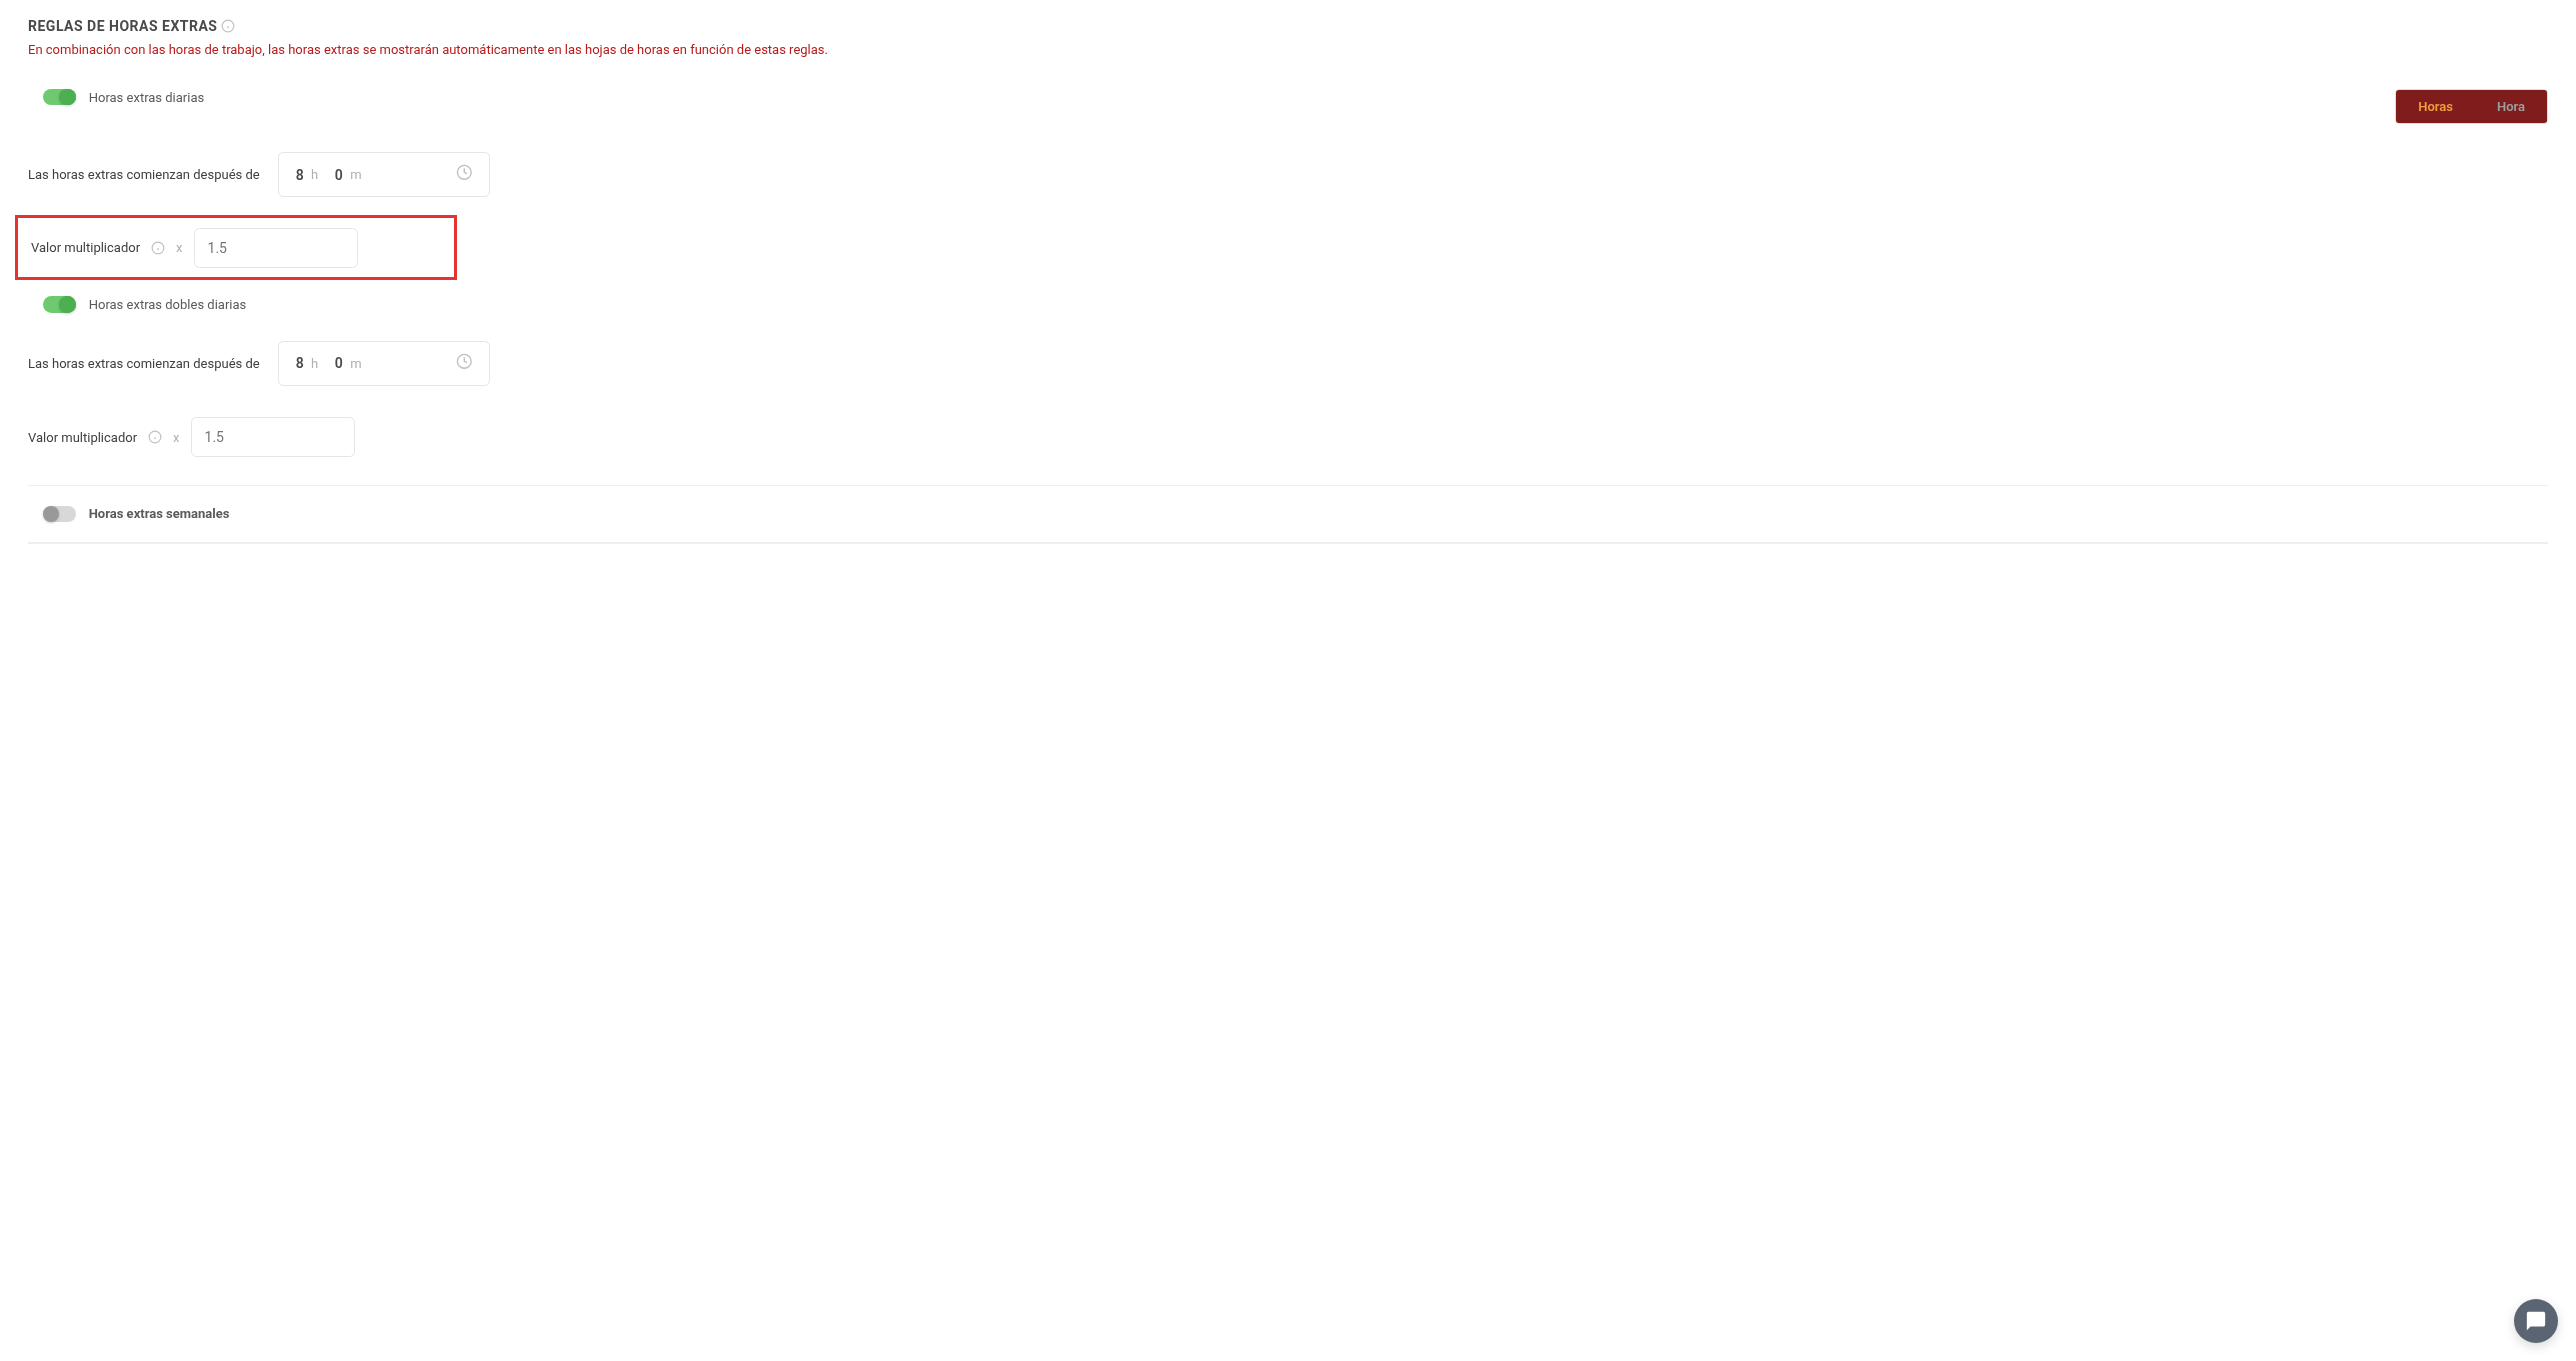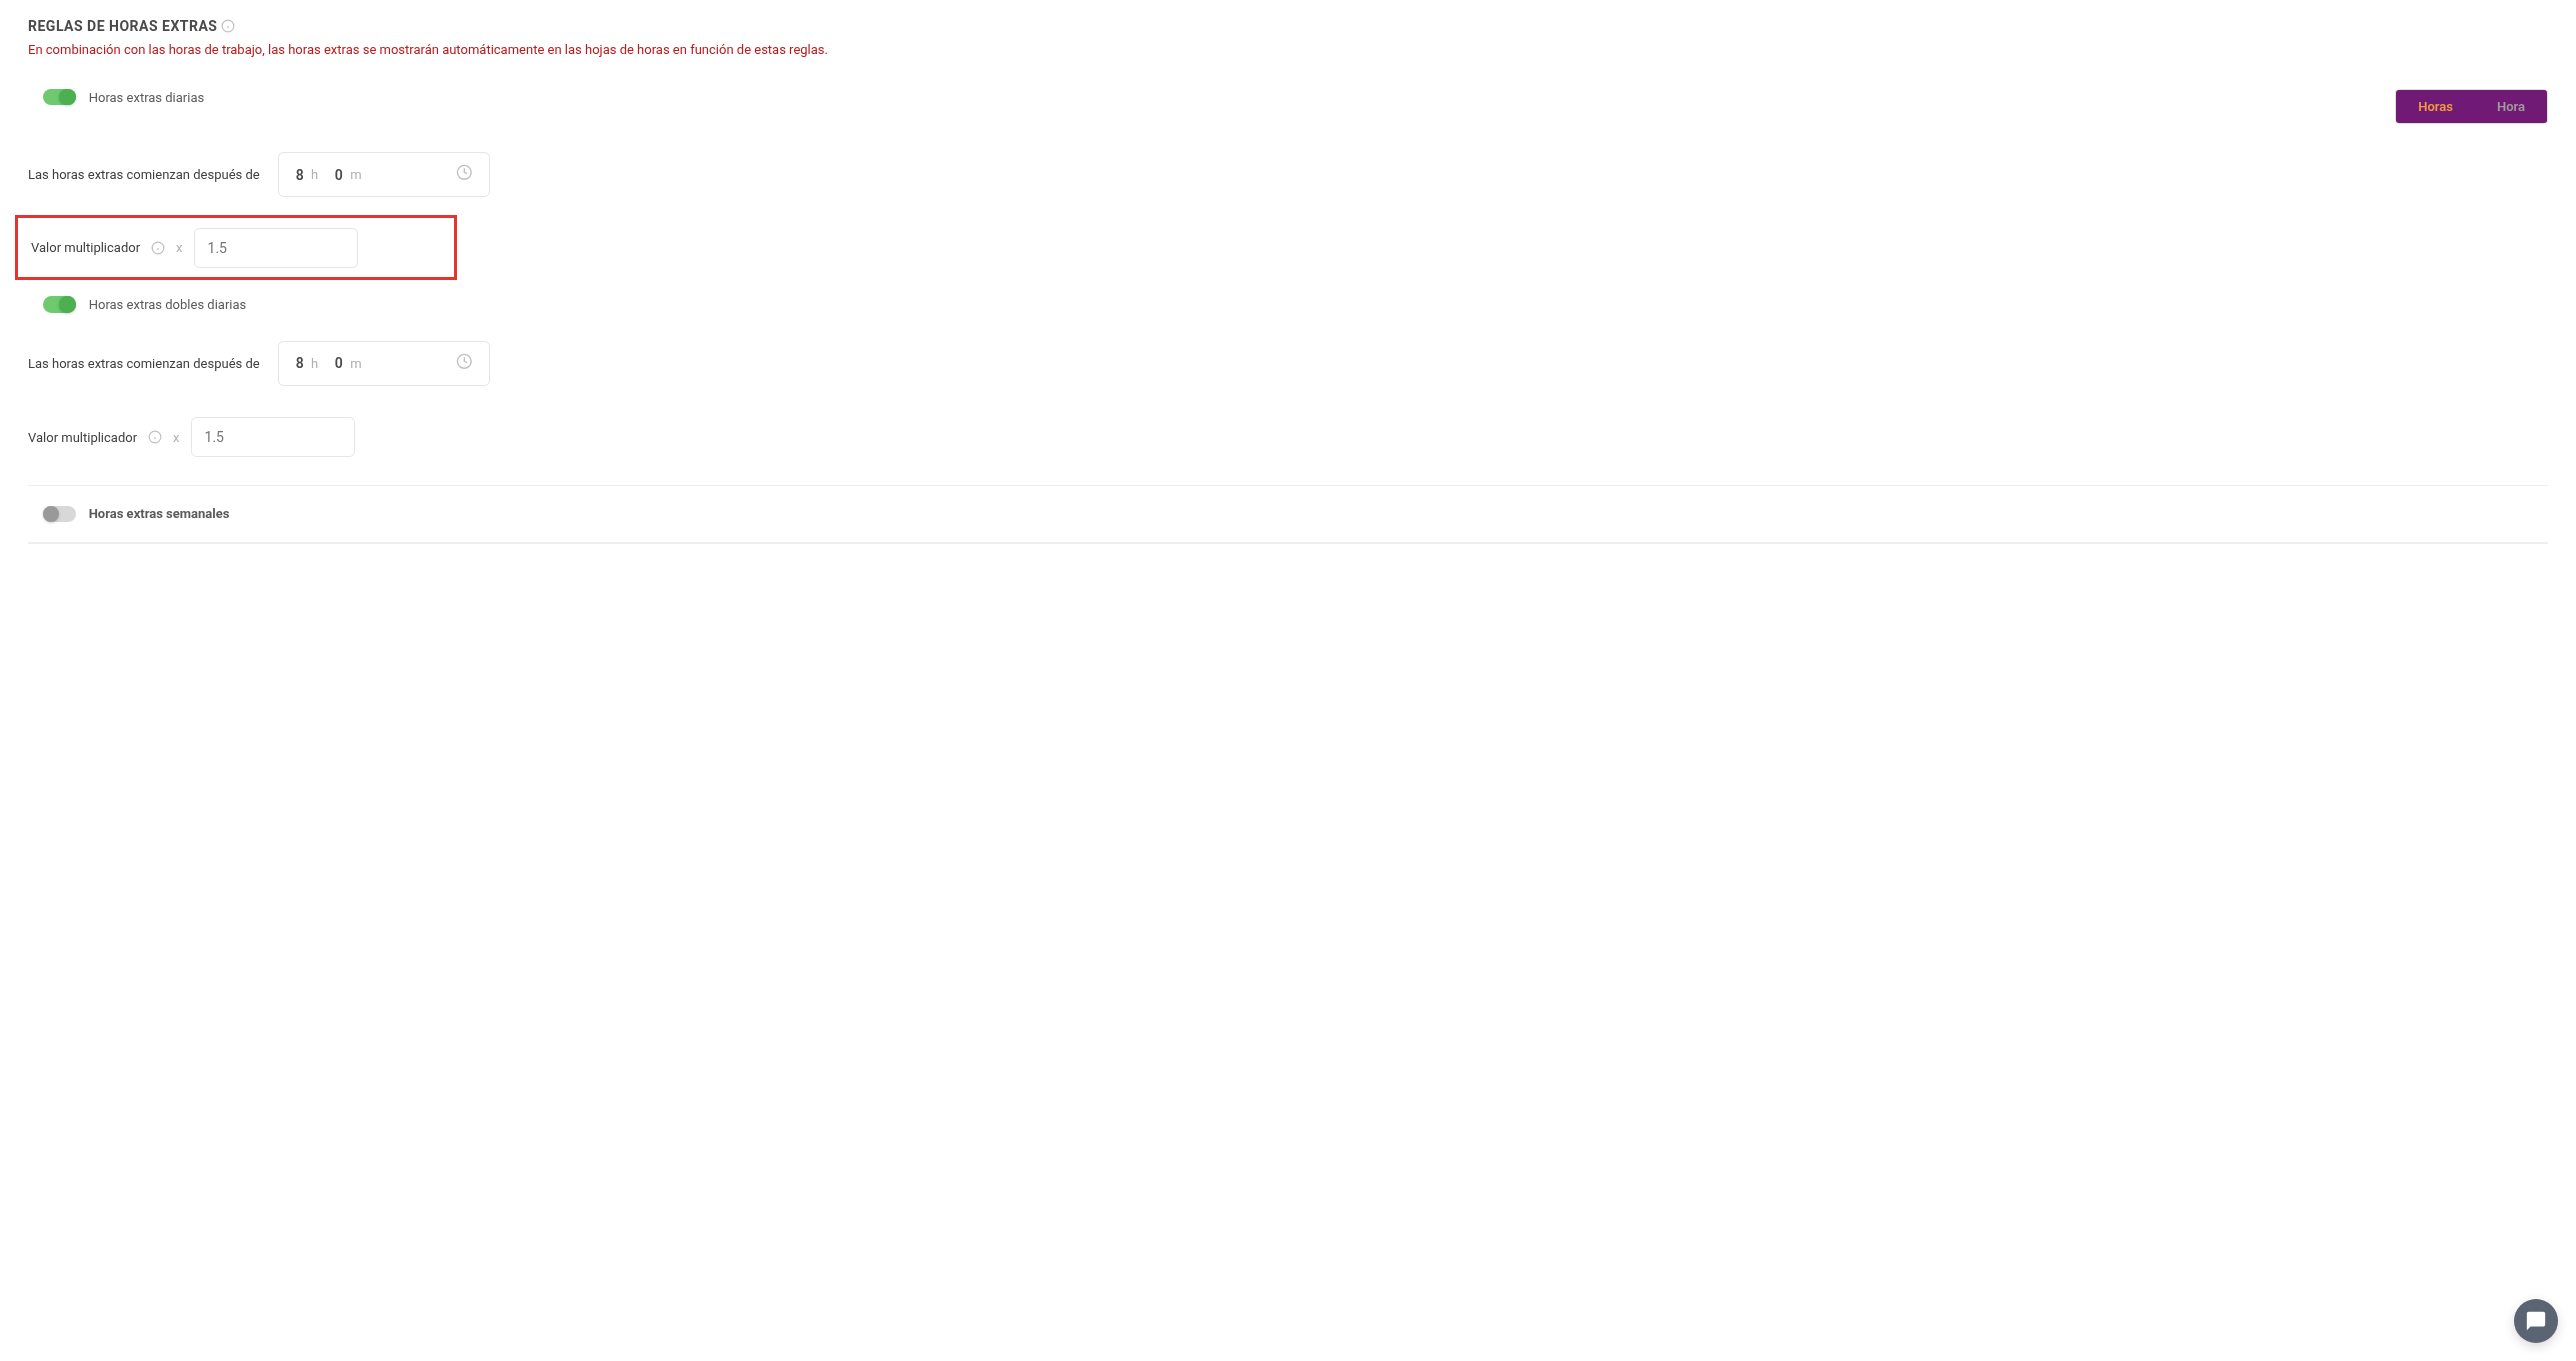--- a/index.html
+++ b/index.html
@@ -95,21 +95,21 @@
       border: 0.9px solid #e0e0e0;
       border-radius: 3.7px;
       overflow: hidden;
     }
     
     .segment {
       padding: 9.2px 22px;
       font-size: 13px;
       font-weight: 600;
       cursor: pointer;
-      background: #701a75;
+      background: #7f1d1d;
       color: #9e9e9e;
     }
     
     .segment.active {
       border: 0.9px solid #f39c3d;
       color: #f39c3d;
       margin: -0.9px;
       border-radius: 3.7px 0 0 3.7px;
     }
     

